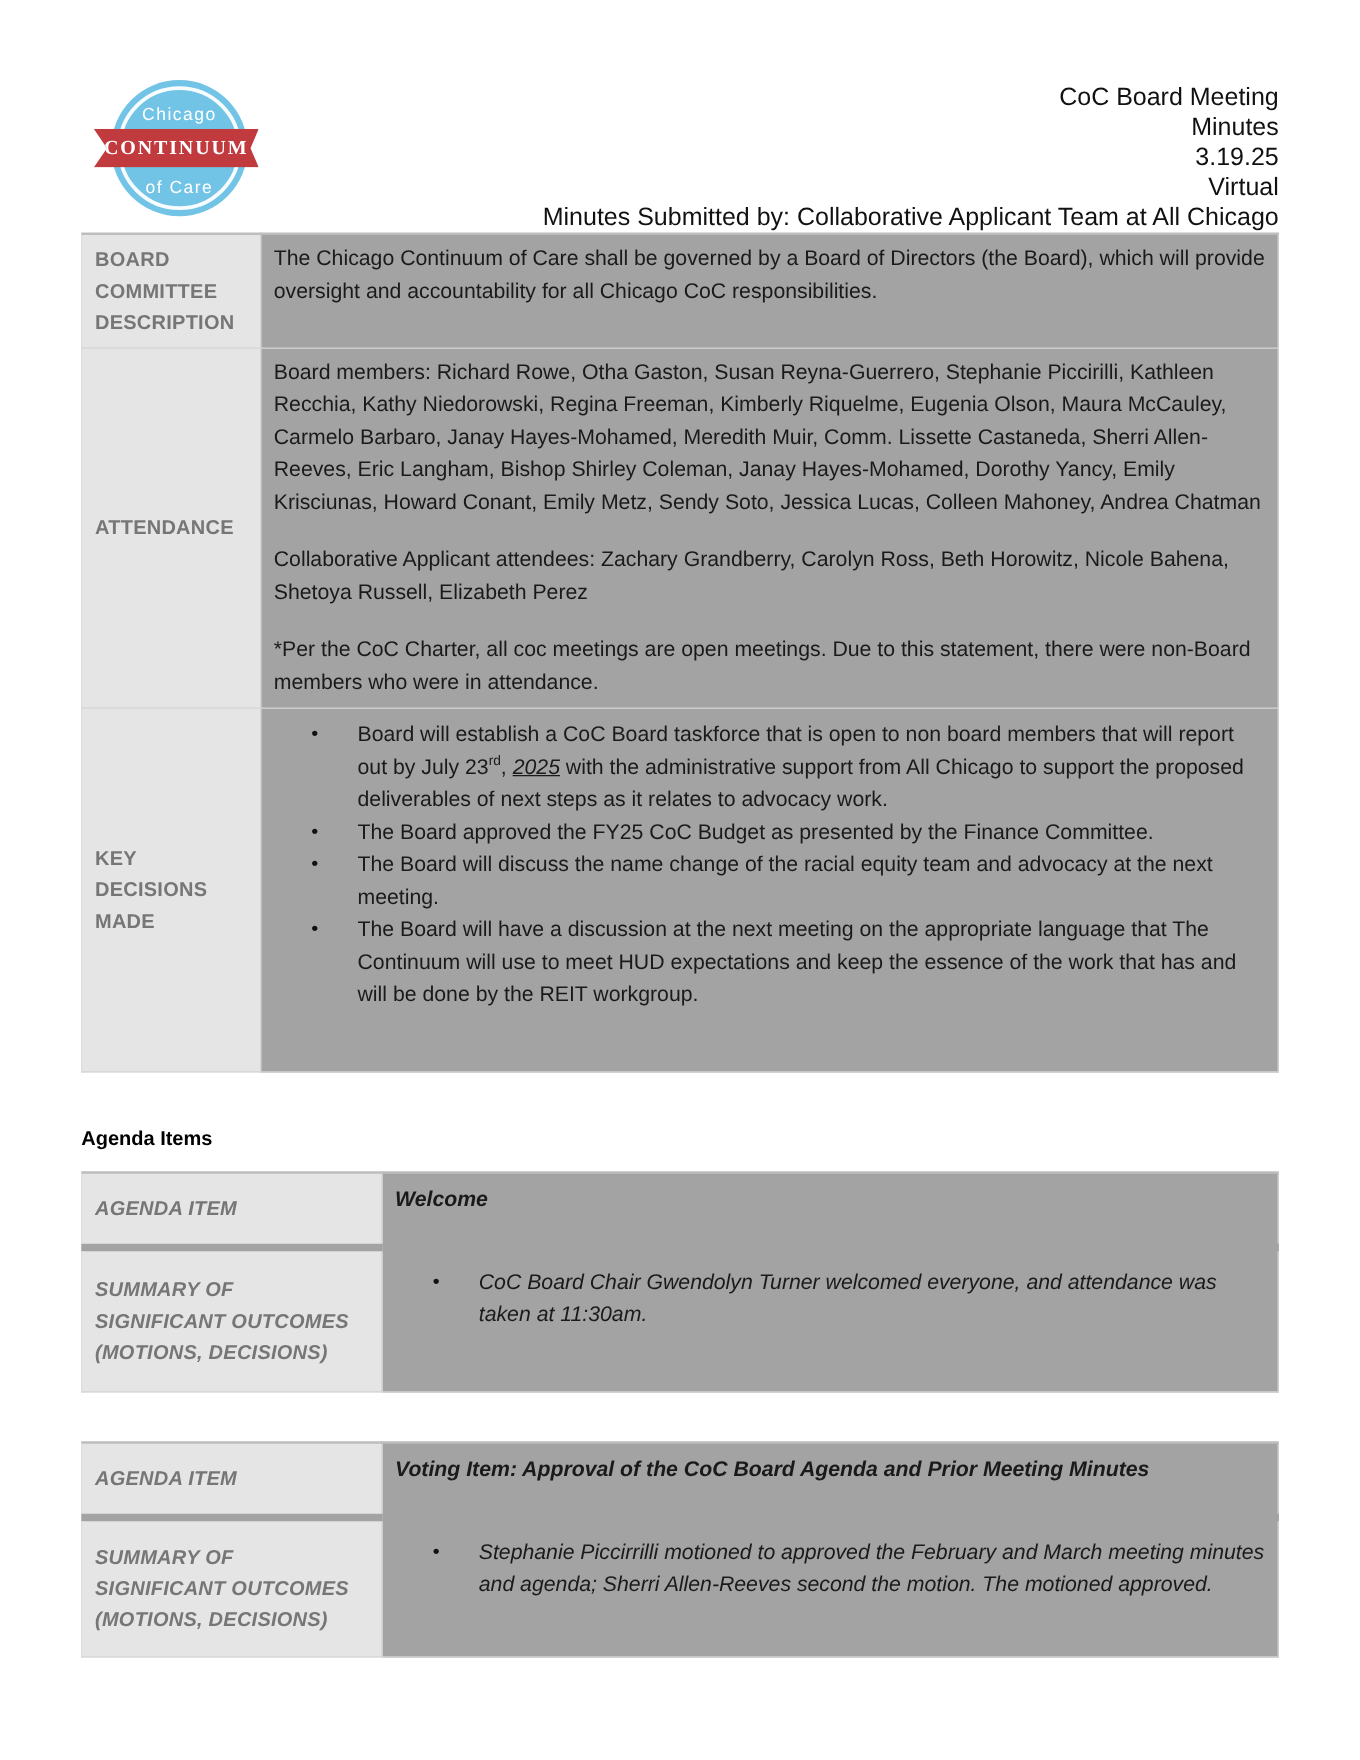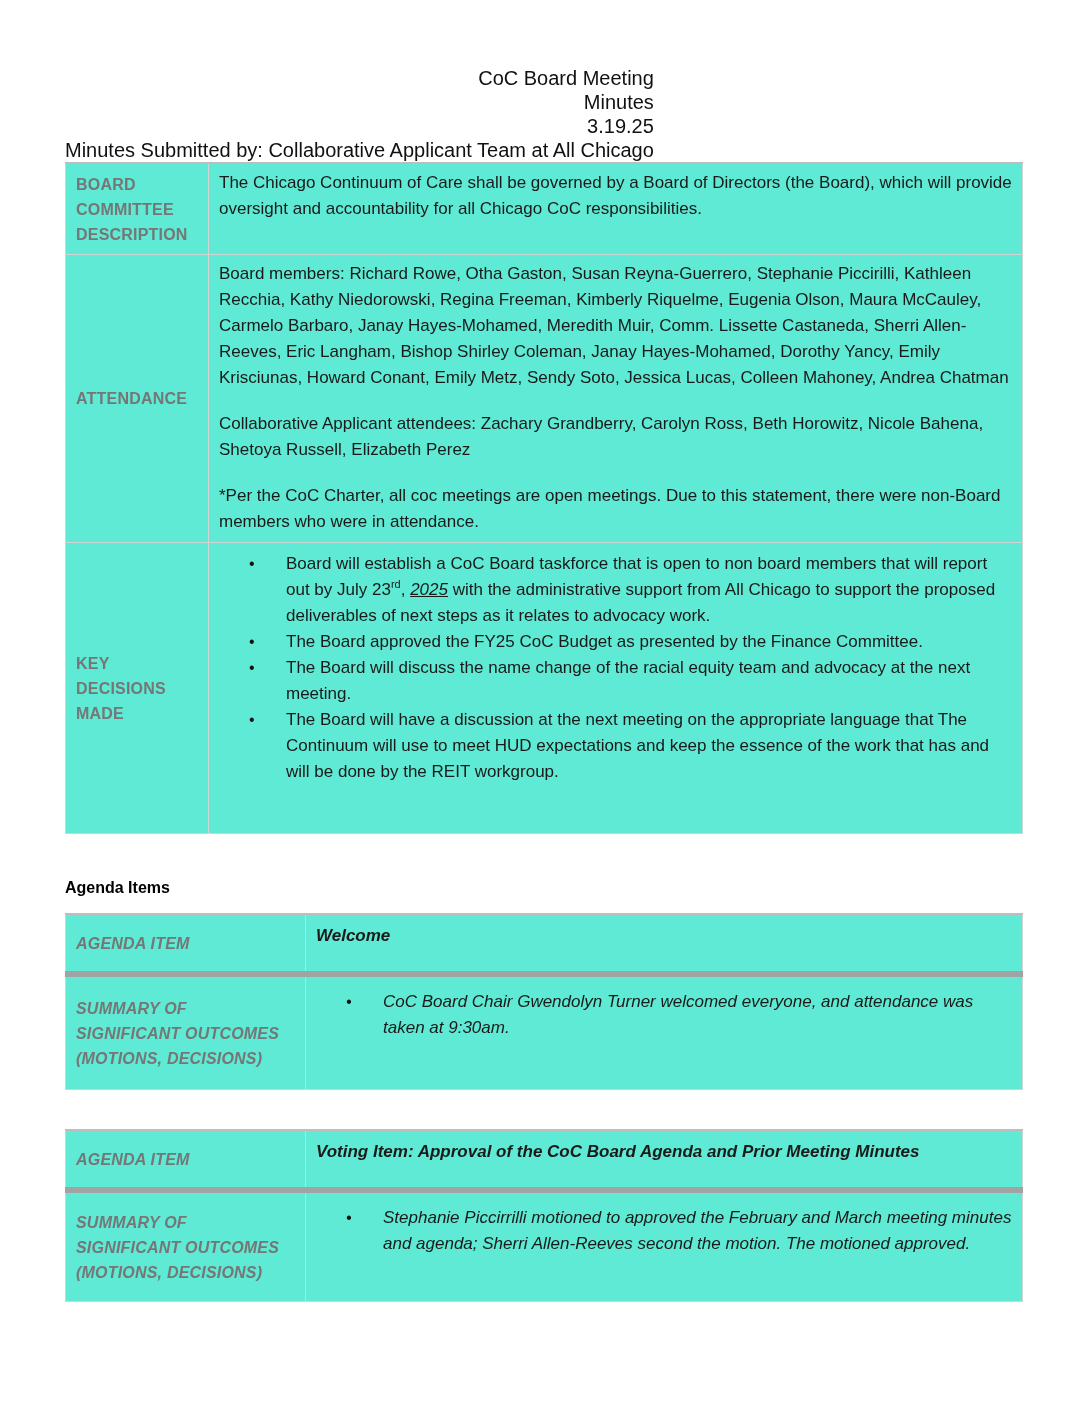--- a/index.html
+++ b/index.html
@@ -46,27 +46,27 @@
 
   
   .doc-table{
     border-collapse:collapse;table-layout:fixed;
     width:958px;margin-left:65px;
     font-size:17px;
   }
   .doc-table{border:1px solid #cfcfcf;border-top:2px solid #bdbdbd;}
   .doc-table td{border:1px solid #d3d3d3;}
   .lbl{
-    background:#5eead4;color:#767676;font-weight:bold;
+    background:#e5e5e5;color:#767676;font-weight:bold;
     font-size:16px;line-height:25px;
     padding:6px 10px;vertical-align:middle;
     letter-spacing:.2px;
   }
   .cnt{
-    background:#5eead4;vertical-align:top;
+    background:#a3a3a3;vertical-align:top;
     padding:6px 10px;line-height:26px;
   }
   .cnt p{margin:0 0 20px 0;}
   .cnt p:last-child{margin-bottom:0;}
 
   .bullets{list-style:none;margin:2px 0 0 0;padding:0 0 0 30px;}
   .bullets li{position:relative;padding-left:37px;line-height:26px;margin:0;}
   .bullets li::before{
     content:"\2022";position:absolute;left:0;top:0;
     font-size:16px;color:#111;
@@ -93,24 +93,33 @@
 
   sup{font-size:11px;line-height:0;}
   em{font-style:italic;text-decoration:underline;}
 </style>
 </head>
 <body>
 
 <div class="page">
 
   <div class="doc-header">
+    <div class="logo">
+      <div class="logo-circle">
+        <div class="logo-ring"></div>
+        <div class="logo-top-text">Chicago</div>
+        <div class="logo-bottom-text">of Care</div>
+      </div>
+      <div class="logo-ribbon">CONTINUUM</div>
+    </div>
     <div class="header-meta">
       <div>CoC Board Meeting</div>
       <div>Minutes</div>
       <div>3.19.25</div>
+      <div>Virtual</div>
       <div>Minutes Submitted by: Collaborative Applicant Team at All Chicago</div>
     </div>
   </div>
 
   <table class="doc-table" id="info-table">
     <colgroup>
         <col style="width:143px">
         <col>
       </colgroup>
     <tbody>
@@ -151,21 +160,21 @@
       </colgroup>
     <tbody>
       <tr class="ra">
         <td class="lbl">AGENDA ITEM</td>
         <td class="cnt title-cell">Welcome</td>
       </tr>
       <tr class="rb">
         <td class="lbl">SUMMARY OF SIGNIFICANT OUTCOMES (MOTIONS, DECISIONS)</td>
         <td class="cnt summary-cell">
           <ul class="bullets">
-            <li>CoC Board Chair Gwendolyn Turner welcomed everyone, and attendance was taken at 9:30am.</li>
+            <li>CoC Board Chair Gwendolyn Turner welcomed everyone, and attendance was taken at 11:30am.</li>
           </ul>
         </td>
       </tr>
     </tbody>
   </table>
 
   <table class="doc-table agenda-table" id="agenda-table-2">
     <colgroup>
         <col style="width:240px">
         <col>

